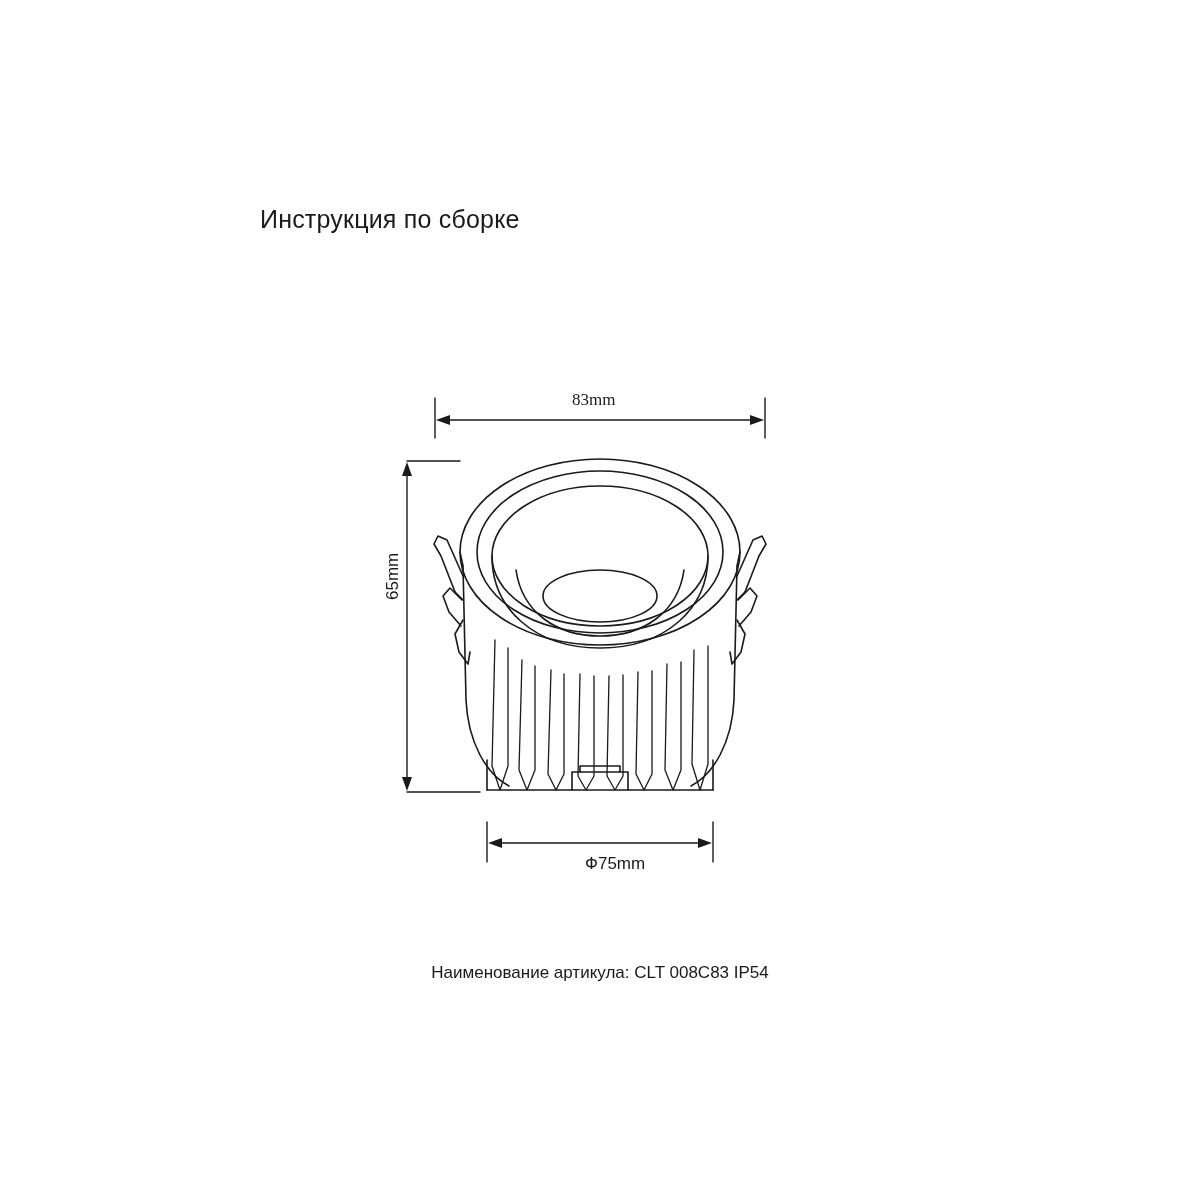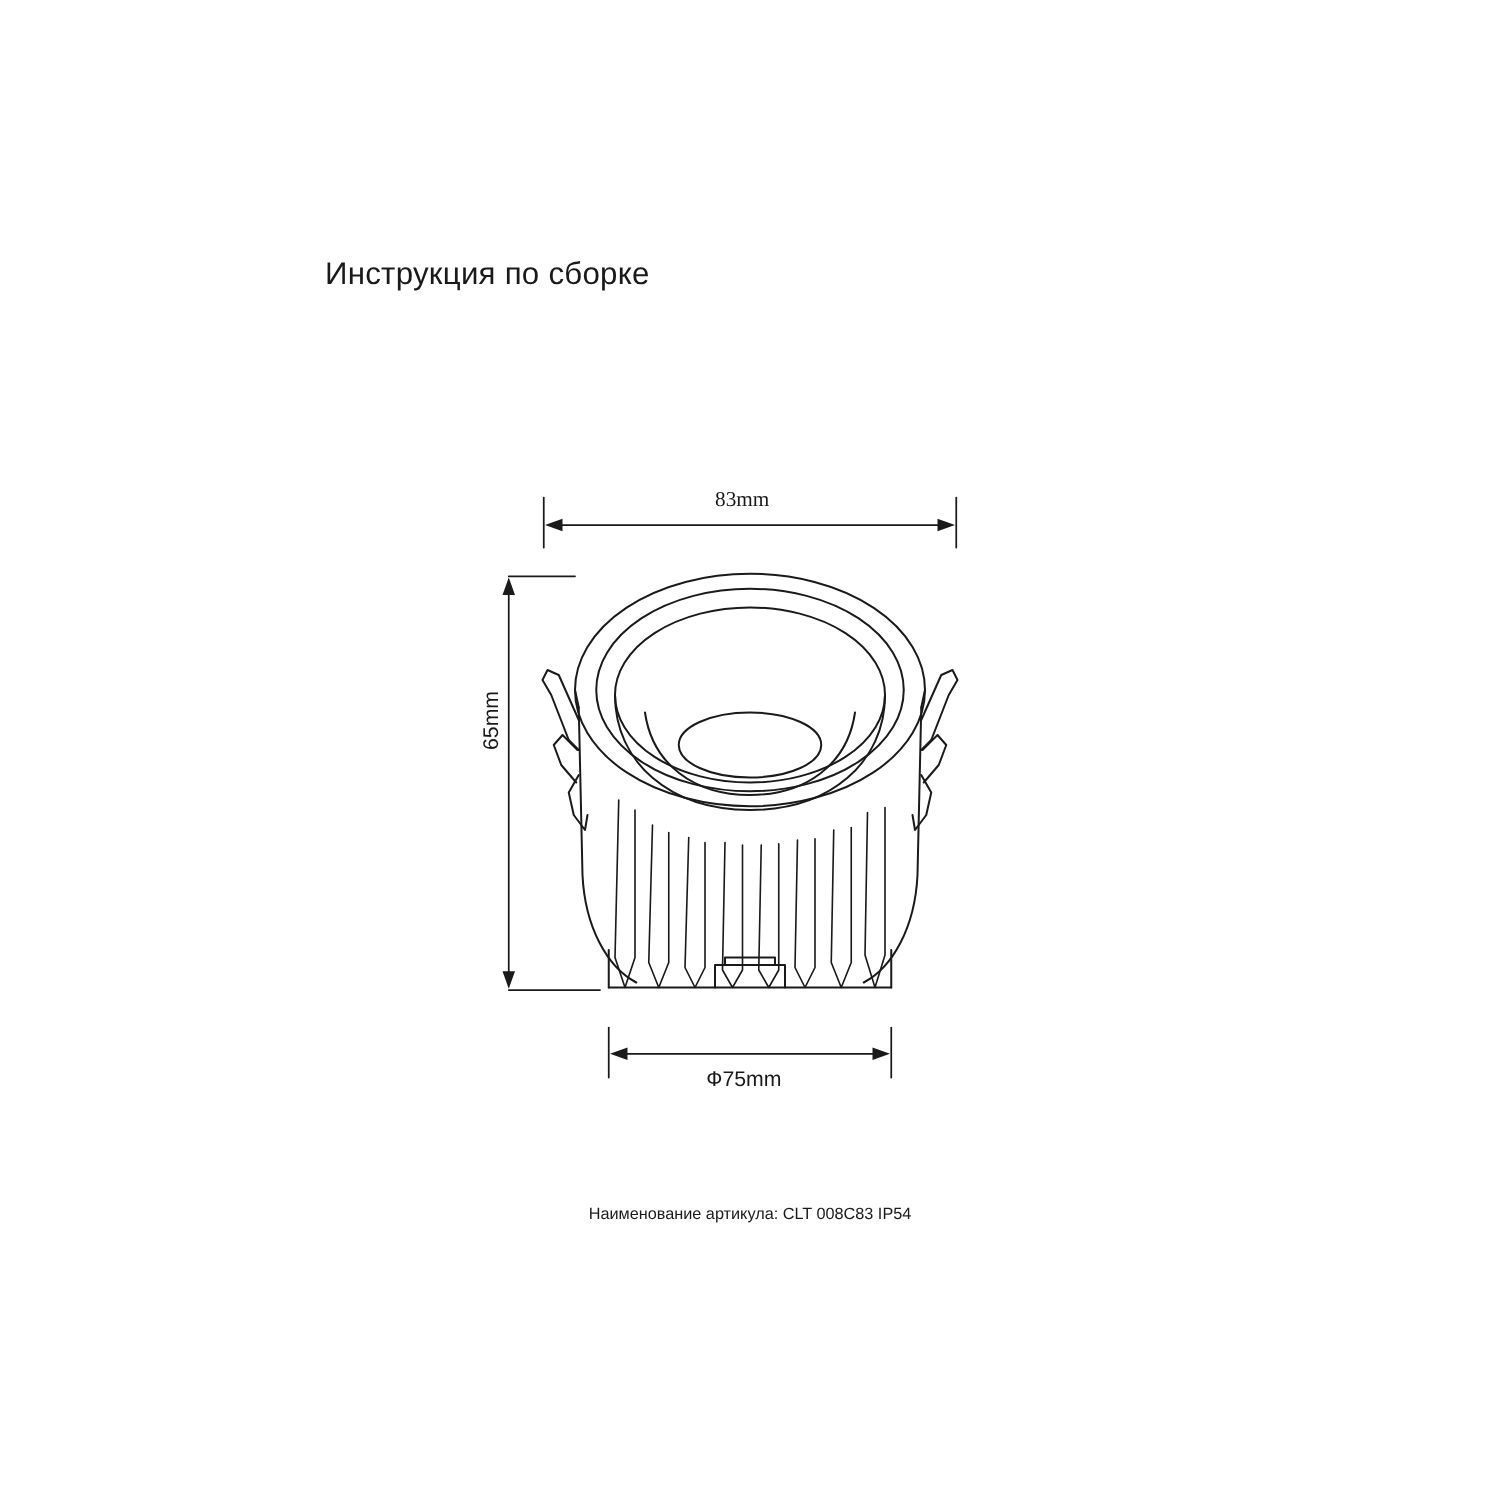--- a/index.html
+++ b/index.html
@@ -27,42 +27,42 @@
     font-size: 25px;
     color: #1a1a1a;
     letter-spacing: 0.2px;
     white-space: nowrap;
   }
   .caption {
     position: absolute;
     left: 50%;
     transform: translateX(-50%);
     top: 963px;
-    font-size: 13px;
+    font-size: 17px;
     color: #1a1a1a;
     white-space: nowrap;
   }
   .drawing {
     position: absolute;
     left: 0;
     top: 0;
   }
   .dim-label {
     position: absolute;
     font-size: 17px;
     color: #1a1a1a;
     white-space: nowrap;
   }
   .dim-width {
     left: 572px;
     top: 390px;
     font-family: Liberation Serif, serif;
   }
   .dim-depth {
-    left: 565px;
+    left: 585px;
     top: 854px;
   }
   .dim-height {
     left: 383px;
     top: 600px;
     transform: rotate(-90deg);
     transform-origin: left top;
   }
 </style>
 </head>

